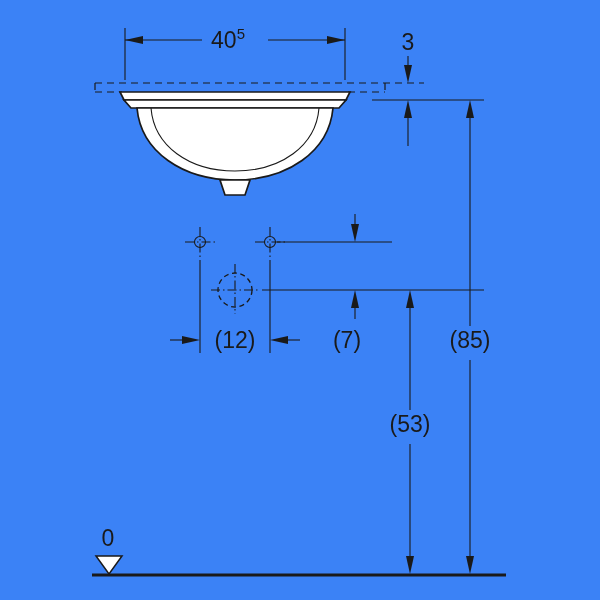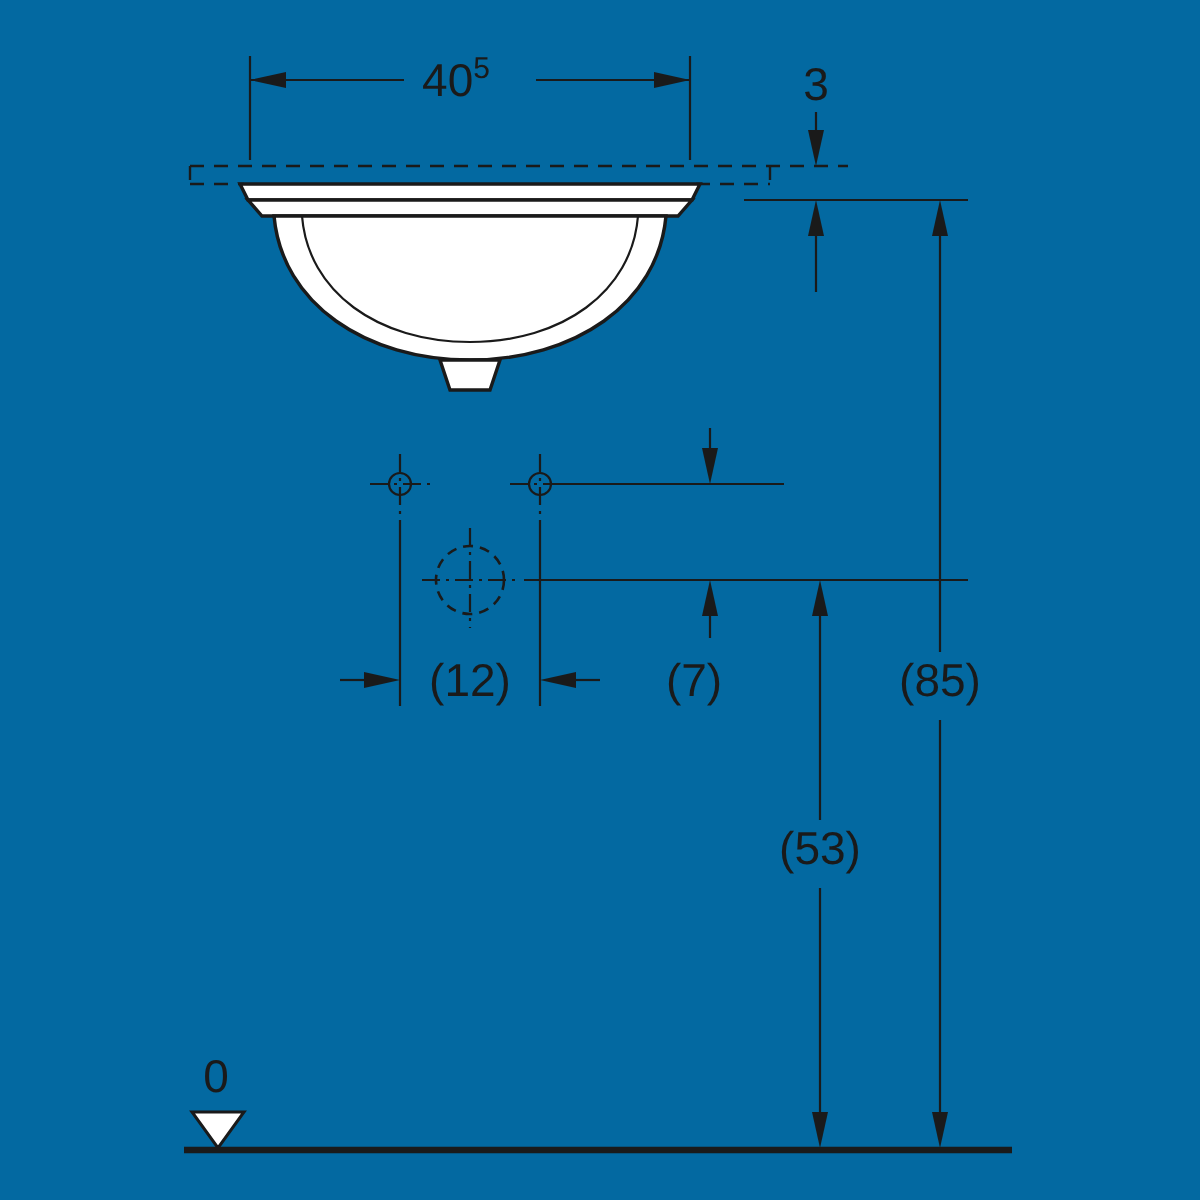--- a/index.html
+++ b/index.html
@@ -7,21 +7,21 @@
     padding: 0;
     width: 600px;
     height: 600px;
     background: #ffffff;
     font-family: "Liberation Sans", sans-serif;
   }
   .stage {
     position: relative;
     width: 600px;
     height: 600px;
-    background: #0369a1;
+    background: #3b82f6;
     overflow: hidden;
   }
   svg { display: block; }
   svg text {
     font-family: "Liberation Sans", sans-serif;
     fill: #1a1a1a;
   }
   .dim-label { font-size: 23px; }
   .sup-label { font-size: 15px; }
   .solid-fill { stroke: #1a1a1a; stroke-width: 1.7; fill: #ffffff; }

